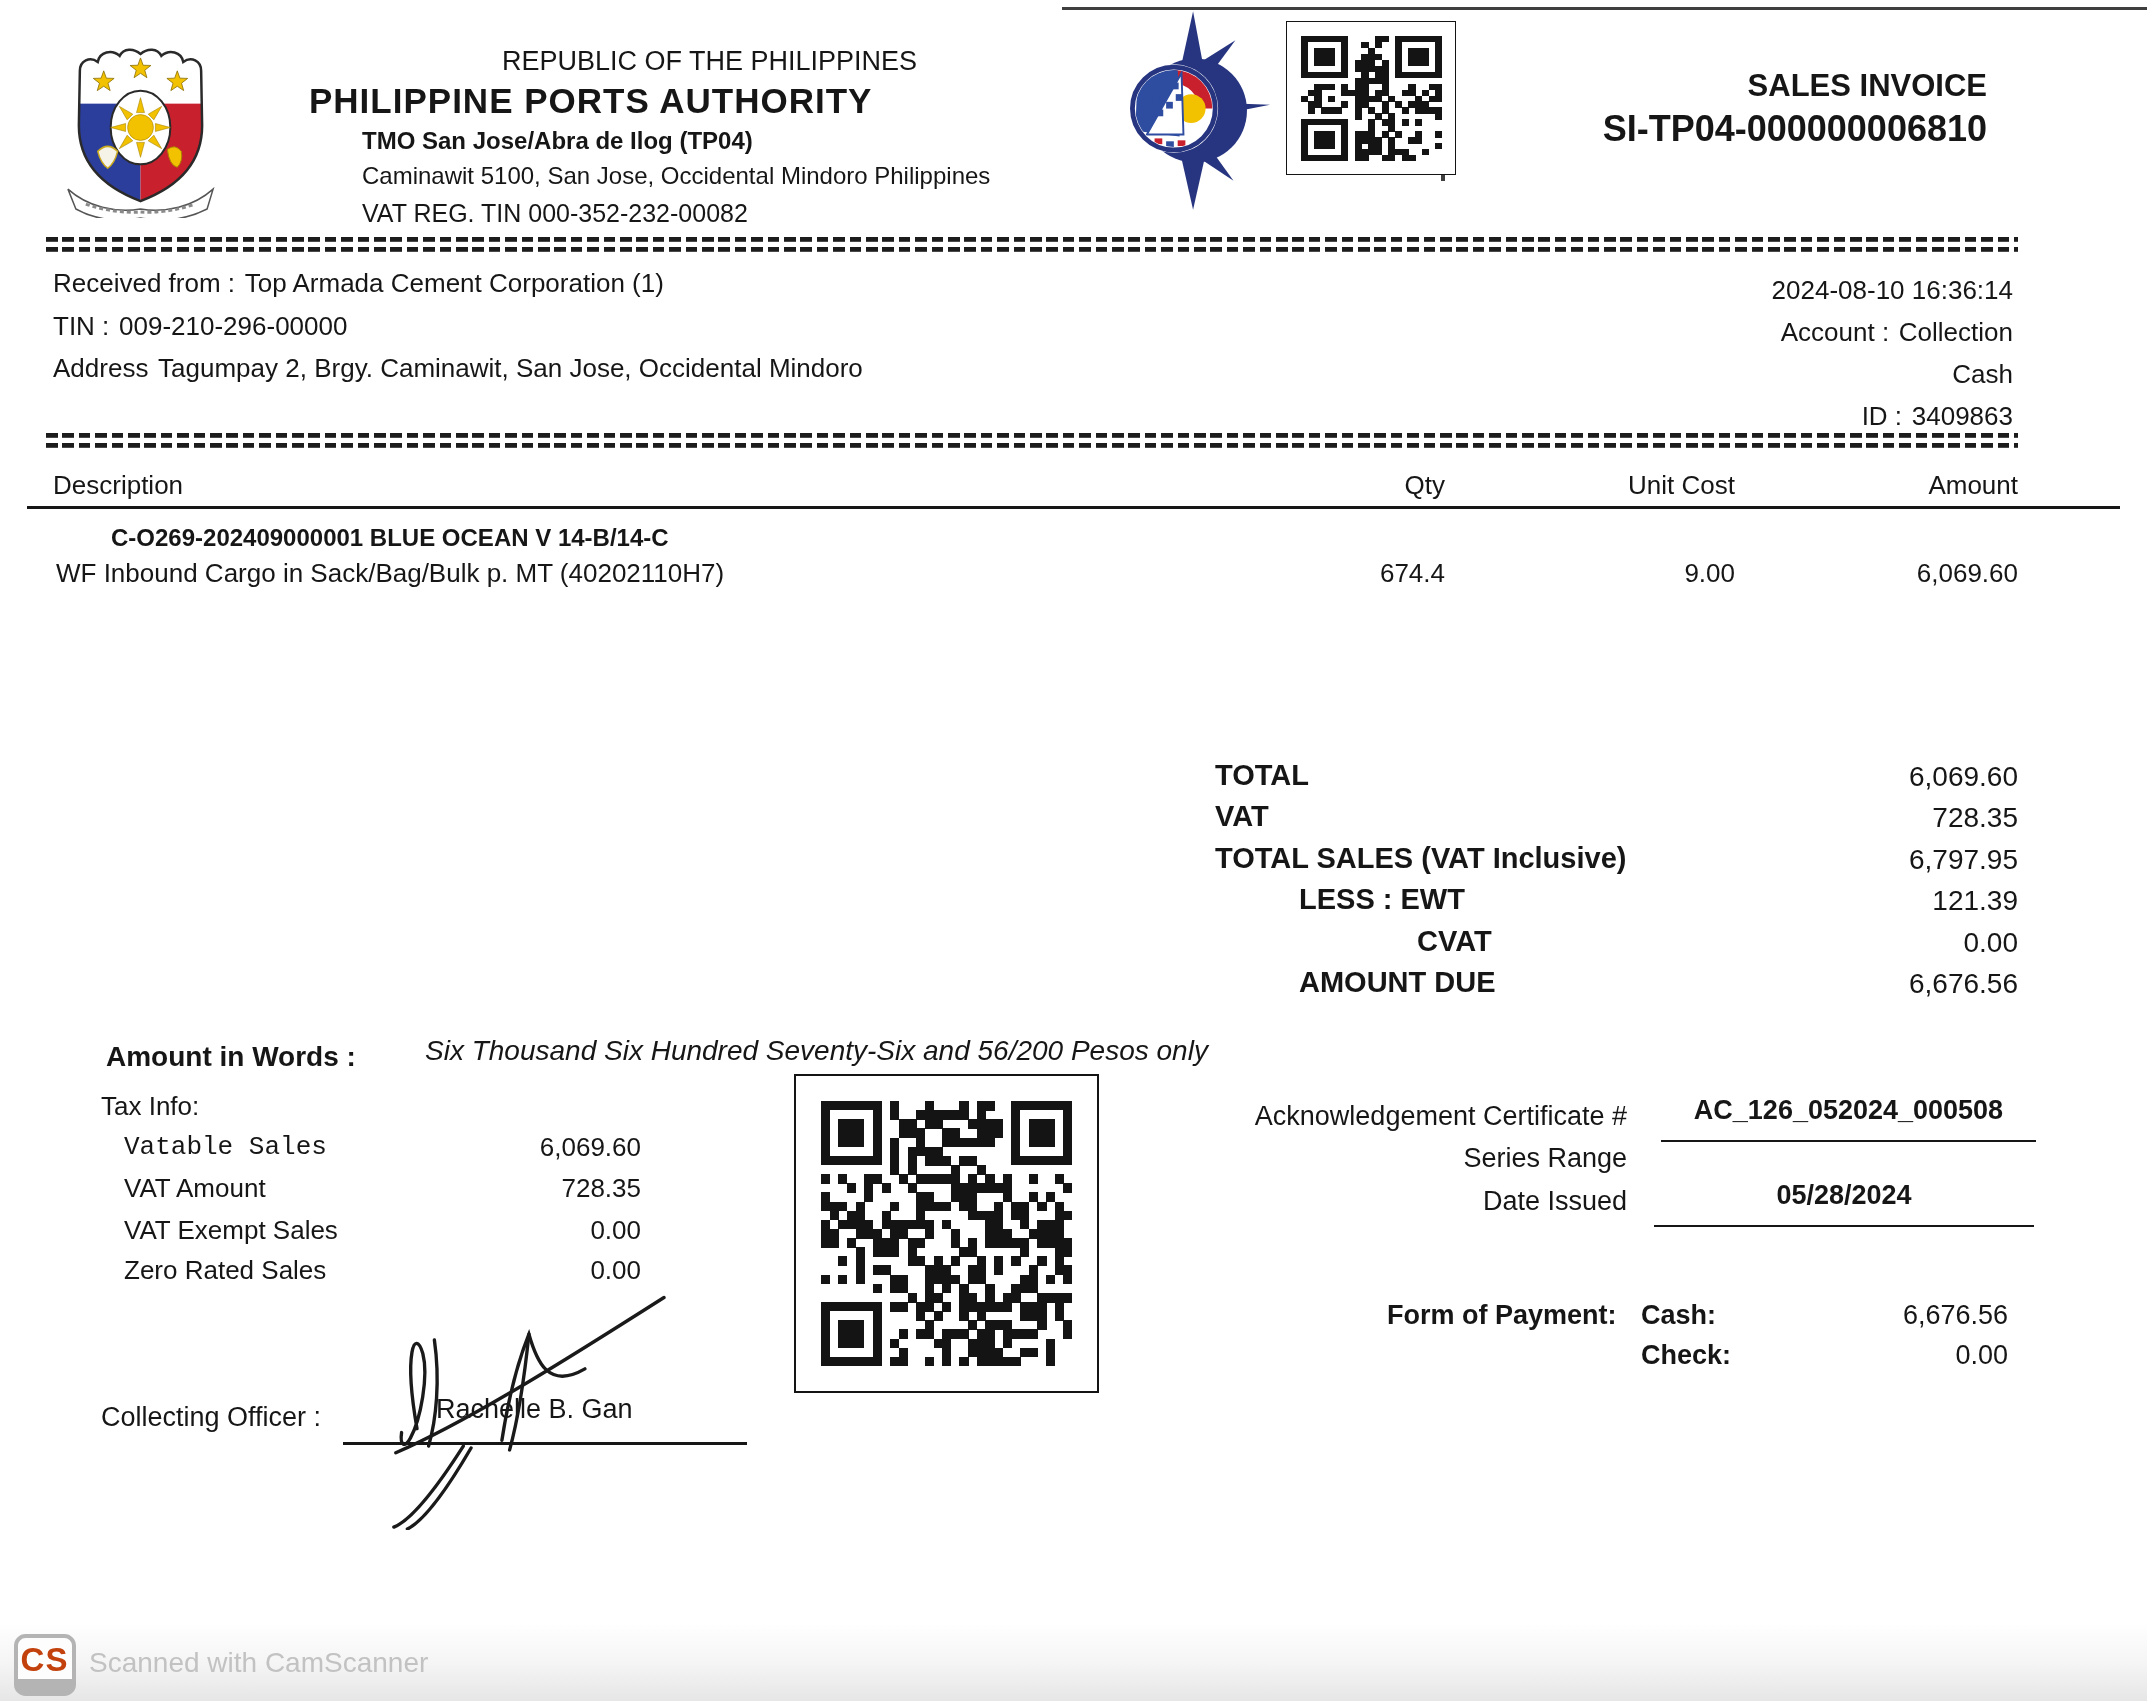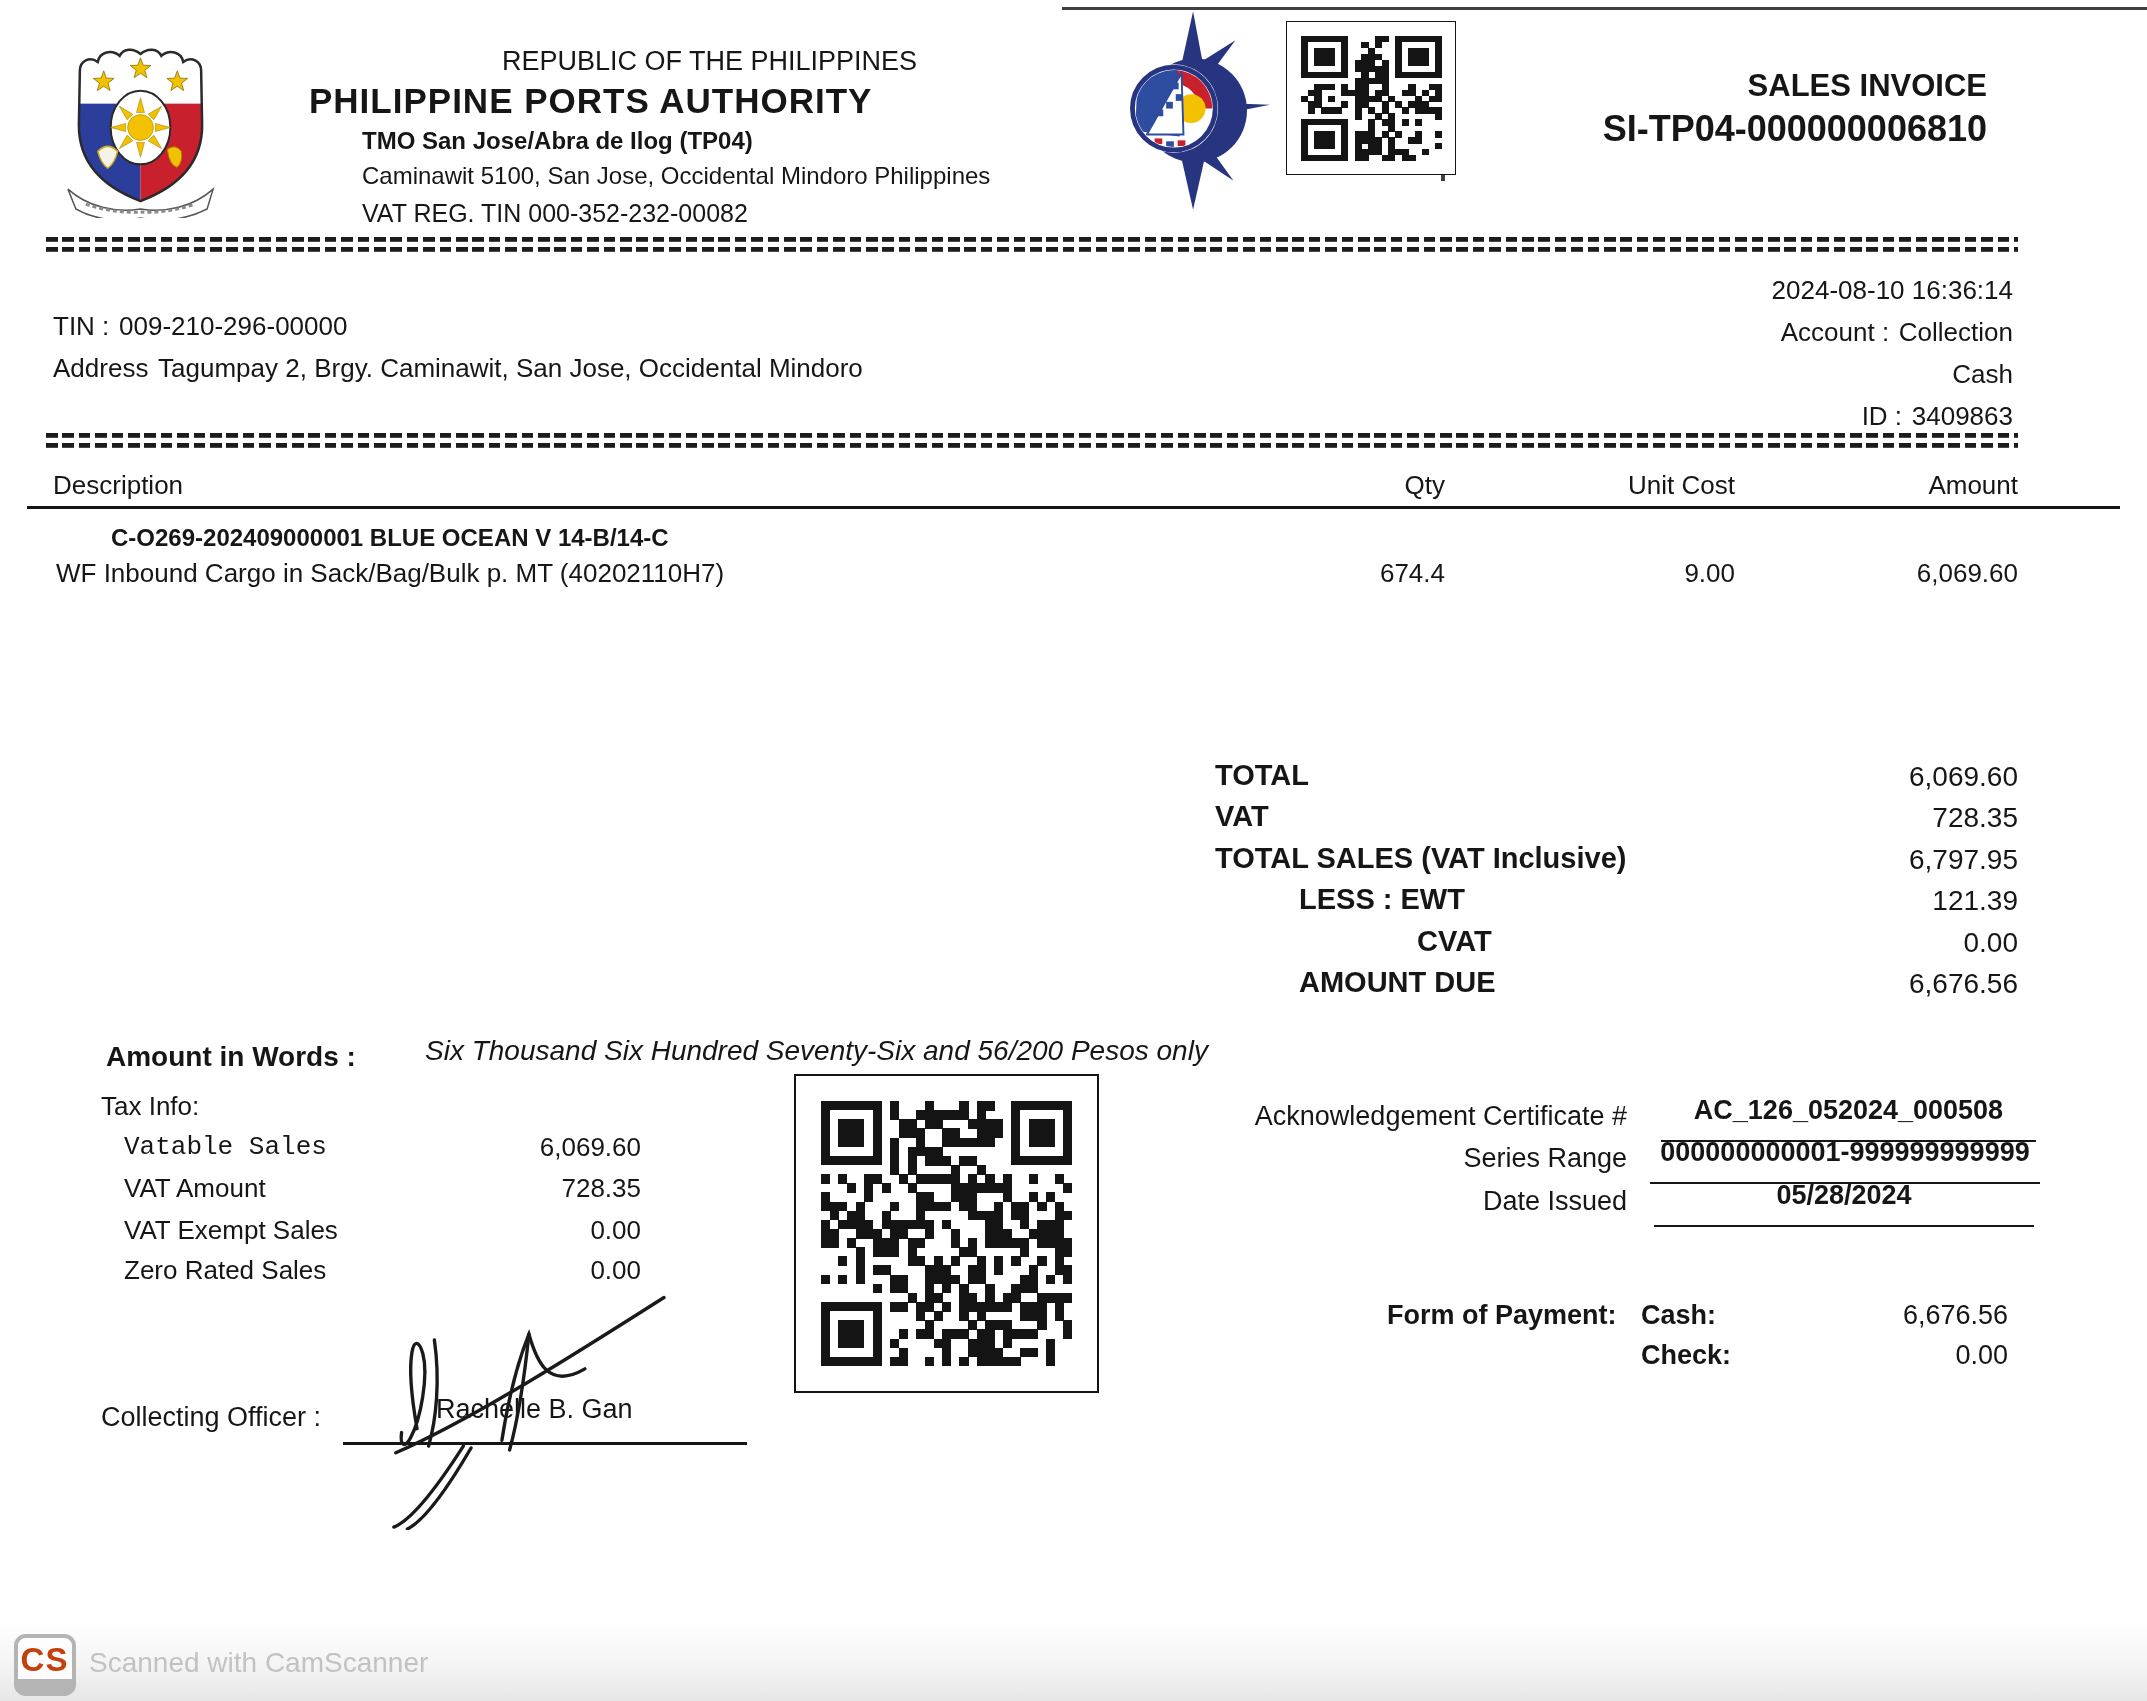--- a/index.html
+++ b/index.html
@@ -279,20 +279,23 @@
           <rect x="1" y="15" width="5" height="5" fill="#fff"></rect>
           <rect x="2" y="16" width="3" height="3"></rect>
         </svg></div>
   </div>
 
   <div class="abs b" style="left:1468px;top:68px;width:519px;text-align:right;font-size:31px;">SALES INVOICE</div>
   <div class="abs b" style="left:1468px;top:108px;width:519px;text-align:right;font-size:36px;">SI-TP04-000000006810</div>
 
   <div class="abs sep" style="top:237px;"></div>
 
+  <div class="abs row t27" style="left:53px;top:268px;">
+    <span>Received from :</span><span>Top Armada Cement Corporation (1)</span>
+  </div>
   <div class="abs row t27" style="left:53px;top:311px;">
     <span>TIN :</span><span>009-210-296-00000</span>
   </div>
   <div class="abs row t27" style="left:53px;top:353px;">
     <span>Address</span><span>Tagumpay 2, Brgy. Caminawit, San Jose, Occidental Mindoro</span>
   </div>
 
   <div class="abs t27" style="left:1448px;top:275px;width:565px;text-align:right;">2024-08-10 16:36:14</div>
   <div class="abs row t27" style="left:1448px;top:317px;width:565px;text-align:right;">
     <span>Account :</span><span>Collection</span>
@@ -676,21 +679,20 @@
           <rect x="0" y="22" width="7" height="7"></rect>
           <rect x="1" y="23" width="5" height="5" fill="#fff"></rect>
           <rect x="2" y="24" width="3" height="3"></rect>
         </svg></div>
   </div>
 
   <div class="abs ack-label" style="left:1139px;top:1101px;">Acknowledgement Certificate #</div>
   <div class="abs ack-value" style="left:1641px;top:1095px;width:375px;">AC_126_052024_000508</div>
 
   <div class="abs ack-label" style="left:1139px;top:1143px;">Series Range</div>
-  <div class="abs ack-value" style="left:1630px;top:1137px;width:390px;">000000000001-999999999999</div>
 
   <div class="abs ack-label" style="left:1139px;top:1186px;">Date Issued</div>
   <div class="abs ack-value" style="left:1634px;top:1180px;width:380px;">05/28/2024</div>
 
   <div class="abs b t28" style="left:1387px;top:1300px;">Form of Payment:</div>
   <div class="abs b t28" style="left:1641px;top:1300px;">Cash:</div>
   <div class="abs pay-val" style="top:1300px;">6,676.56</div>
   <div class="abs b t28" style="left:1641px;top:1340px;">Check:</div>
   <div class="abs pay-val" style="top:1340px;">0.00</div>
 

